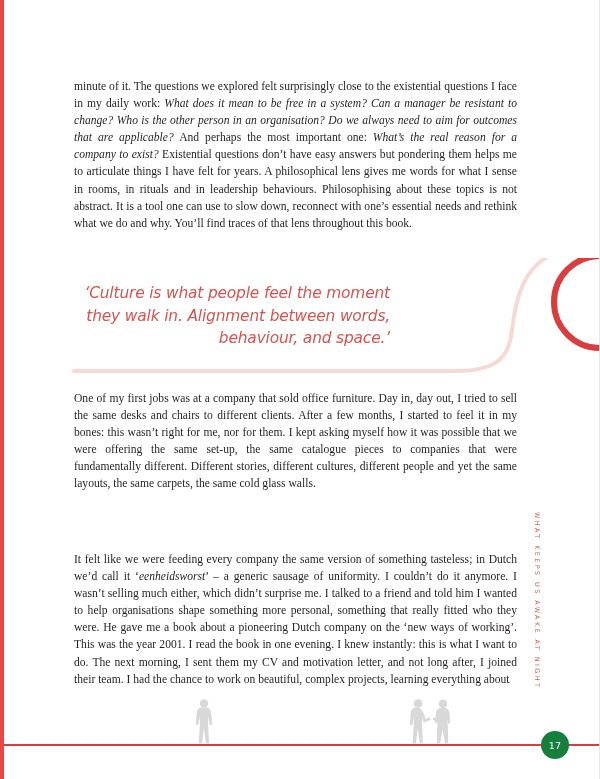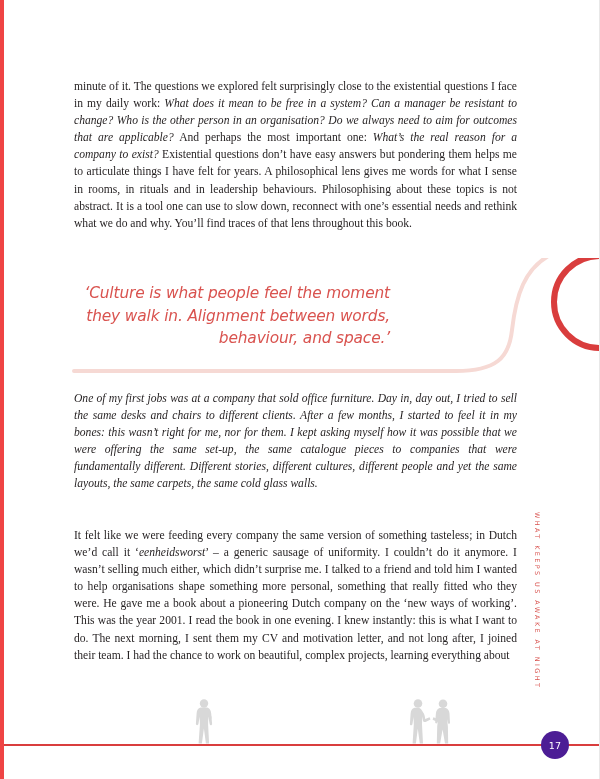--- a/index.html
+++ b/index.html
@@ -42,22 +42,22 @@
     text-align: justify;
     text-justify: inter-word;
     hyphens: manual;
     -webkit-hyphens: manual;
   }
   p.body-par em, p.body-par i {
     font-style: italic;
   }
 
   #par-intro { top: 78px; }
-  #par-two   { top: 390px; font-style: italic; }
-  #par-three { top: 527px; }
+  #par-two   { top: 390px; }
+  #par-three { top: 551px; }
 
   
   #pullquote-block {
     position: absolute;
     left: 0;
     top: 258px;
     width: 508px;
     height: 118px;
   }
 
@@ -123,21 +123,21 @@
   #silhouette-single { left: 184px; }
   #silhouette-pair   { left: 400px; }
 
   #folio {
     position: absolute;
     left: 537px;
     top: 731px;
     width: 28px;
     height: 28px;
     border-radius: 50%;
-    background: #4c1d95;
+    background: #15803d;
     color: #ffffff;
     font-family: "DejaVu Sans", "Liberation Sans", sans-serif;
     font-size: 9.5px;
     display: flex;
     align-items: center;
     justify-content: center;
     letter-spacing: 0.3px;
   }
 </style>
 </head>

